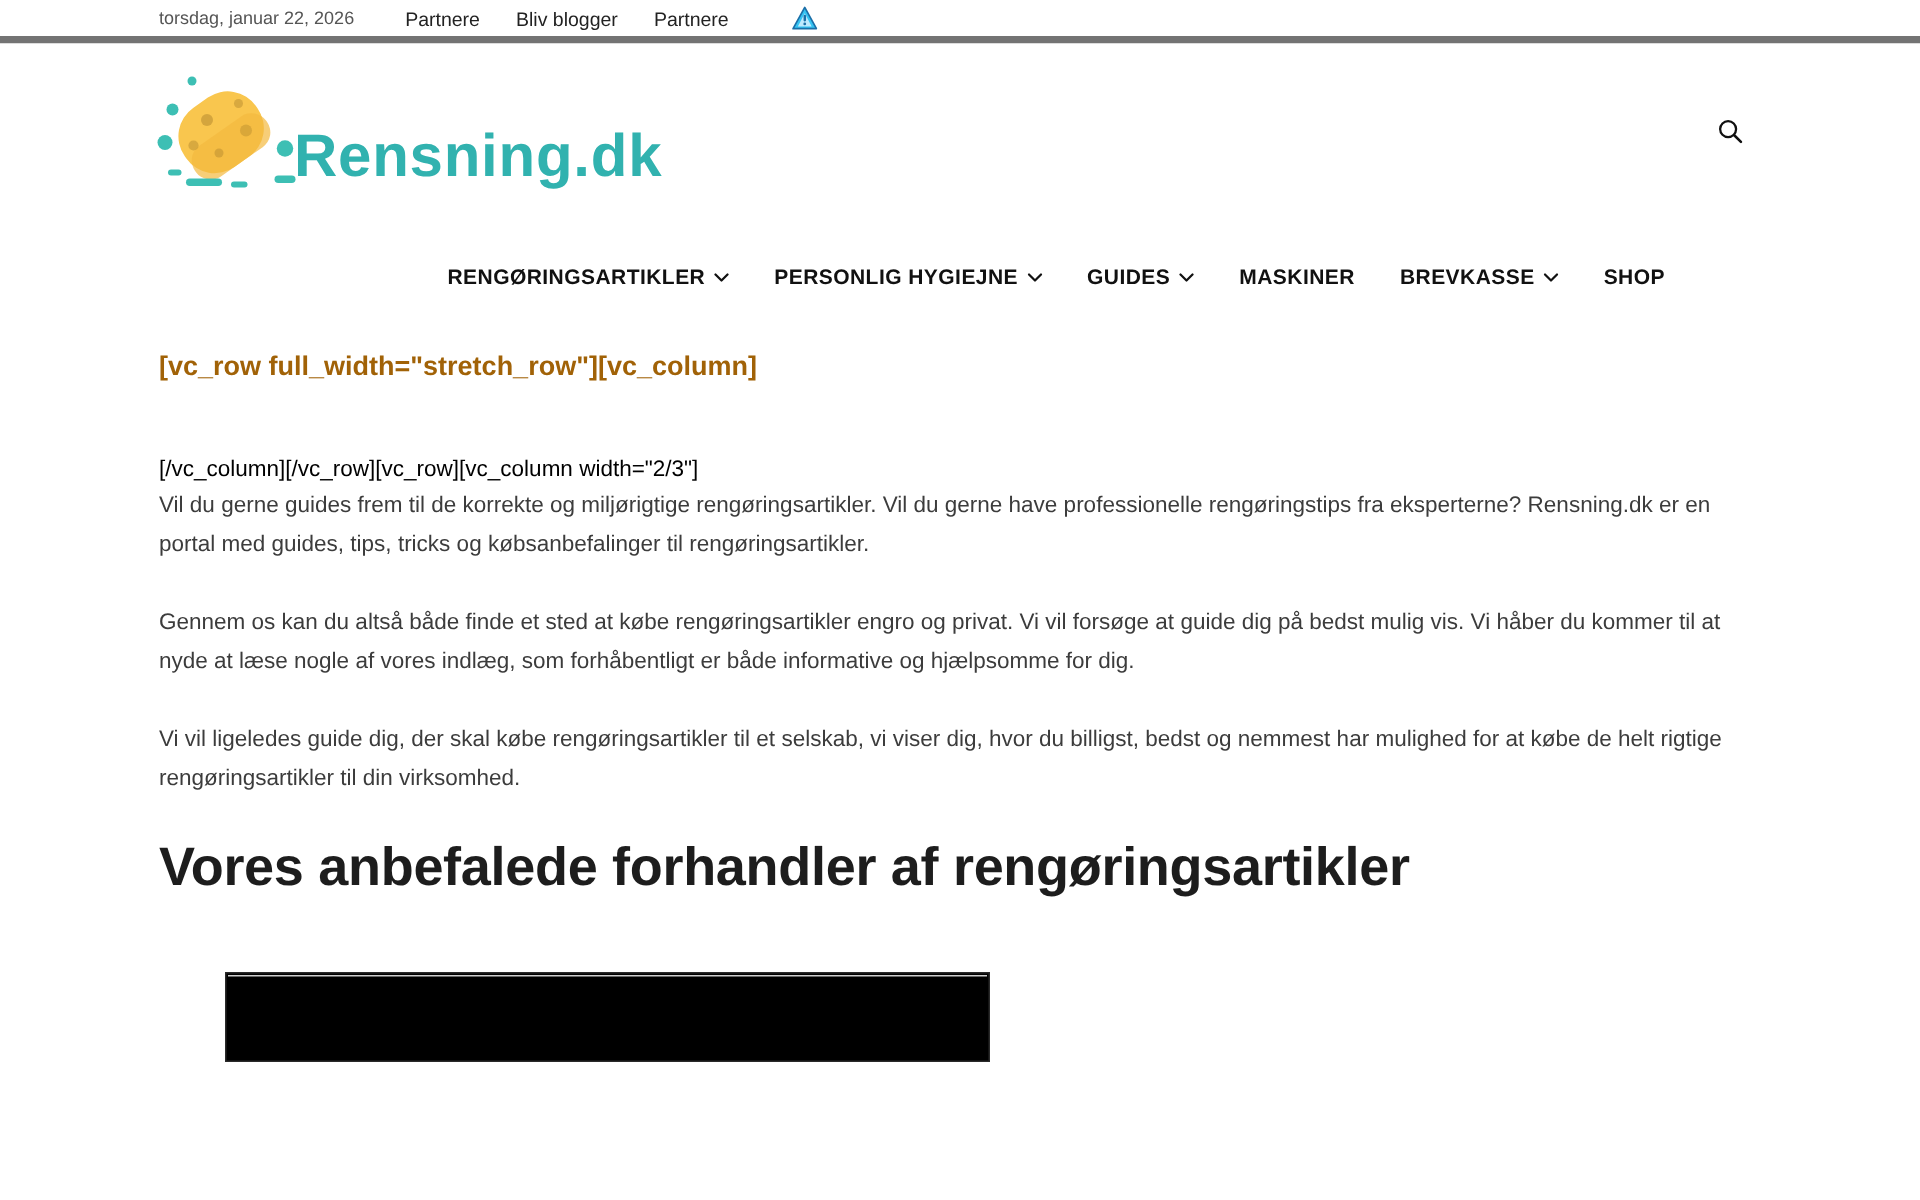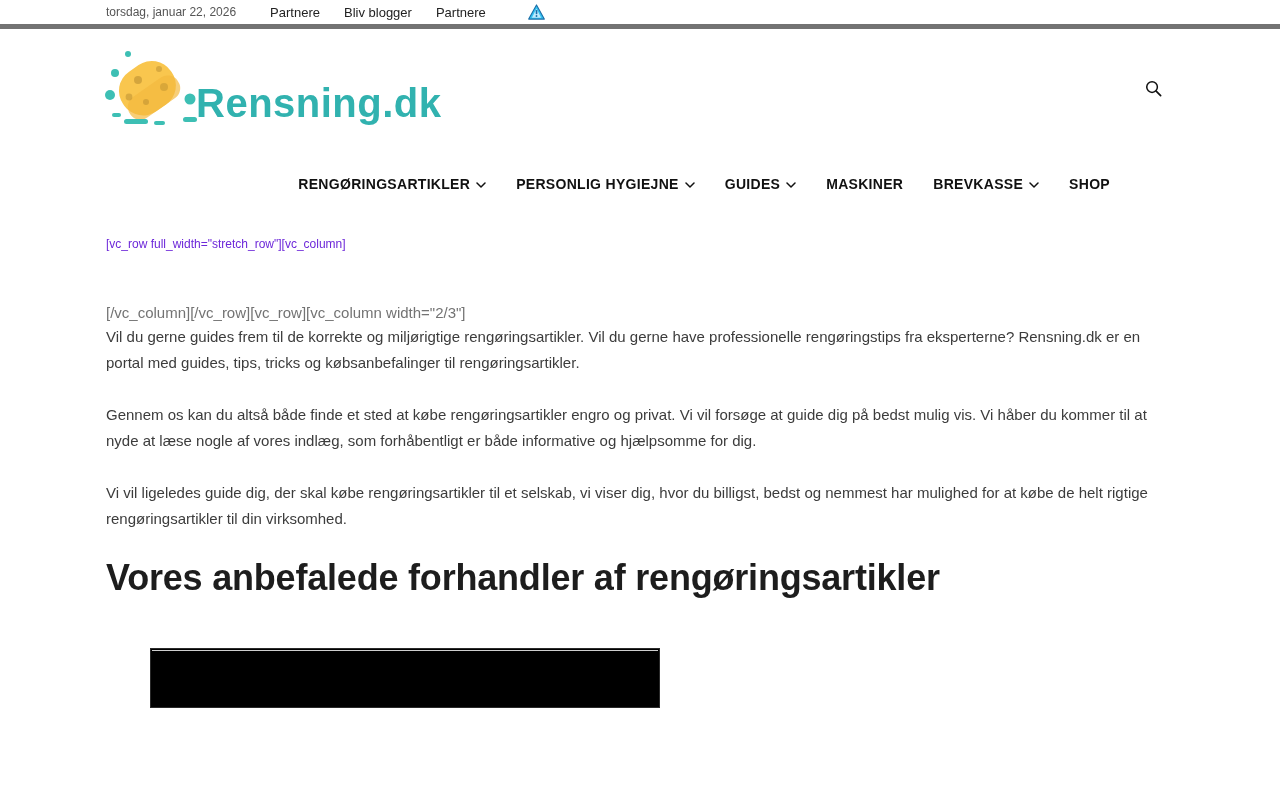--- a/index.html
+++ b/index.html
@@ -36,22 +36,22 @@
     display: flex; align-items: center; gap: 30px; white-space: nowrap;
   }
   .nav-item {
     font-size: 14px; font-weight: 700; color: #111;
     letter-spacing: 0.3px; display: inline-flex; align-items: center; gap: 6px; margin-top: 17px;
   }
   .chev { margin-top: 2px; }
 
   
   .content { padding: 0 106px; margin-top: 42px; }
-  .shortcode-1 { margin: 0 0 45px; font-size: 12px; line-height: 23px; color: #6d28d9; }
-  .shortcode-2 { margin: 0; font-size: 15px; line-height: 23px; color: #737373; }
+  .shortcode-1 { margin: 0 0 45px; font-size: 18px; line-height: 23px; color: #a16207; font-weight: bold; }
+  .shortcode-2 { margin: 0; font-size: 15px; line-height: 23px; color: #000000; }
   .para { margin: 0 0 26px; font-size: 15px; line-height: 26px; color: #3c3c3c; }
   .para:first-of-type { margin-top: 0; }
   .section-heading {
     margin: 28px 0 0; font-size: 36px; line-height: 36px;
     font-weight: 700; color: #1d1d1d; letter-spacing: -0.2px;
   }
   .banner {
     position: relative; margin: 52px 0 0 44px;
     width: 510px; height: 60px; background: #000;
     border: 1px solid #2a2a2a; cursor: pointer;

